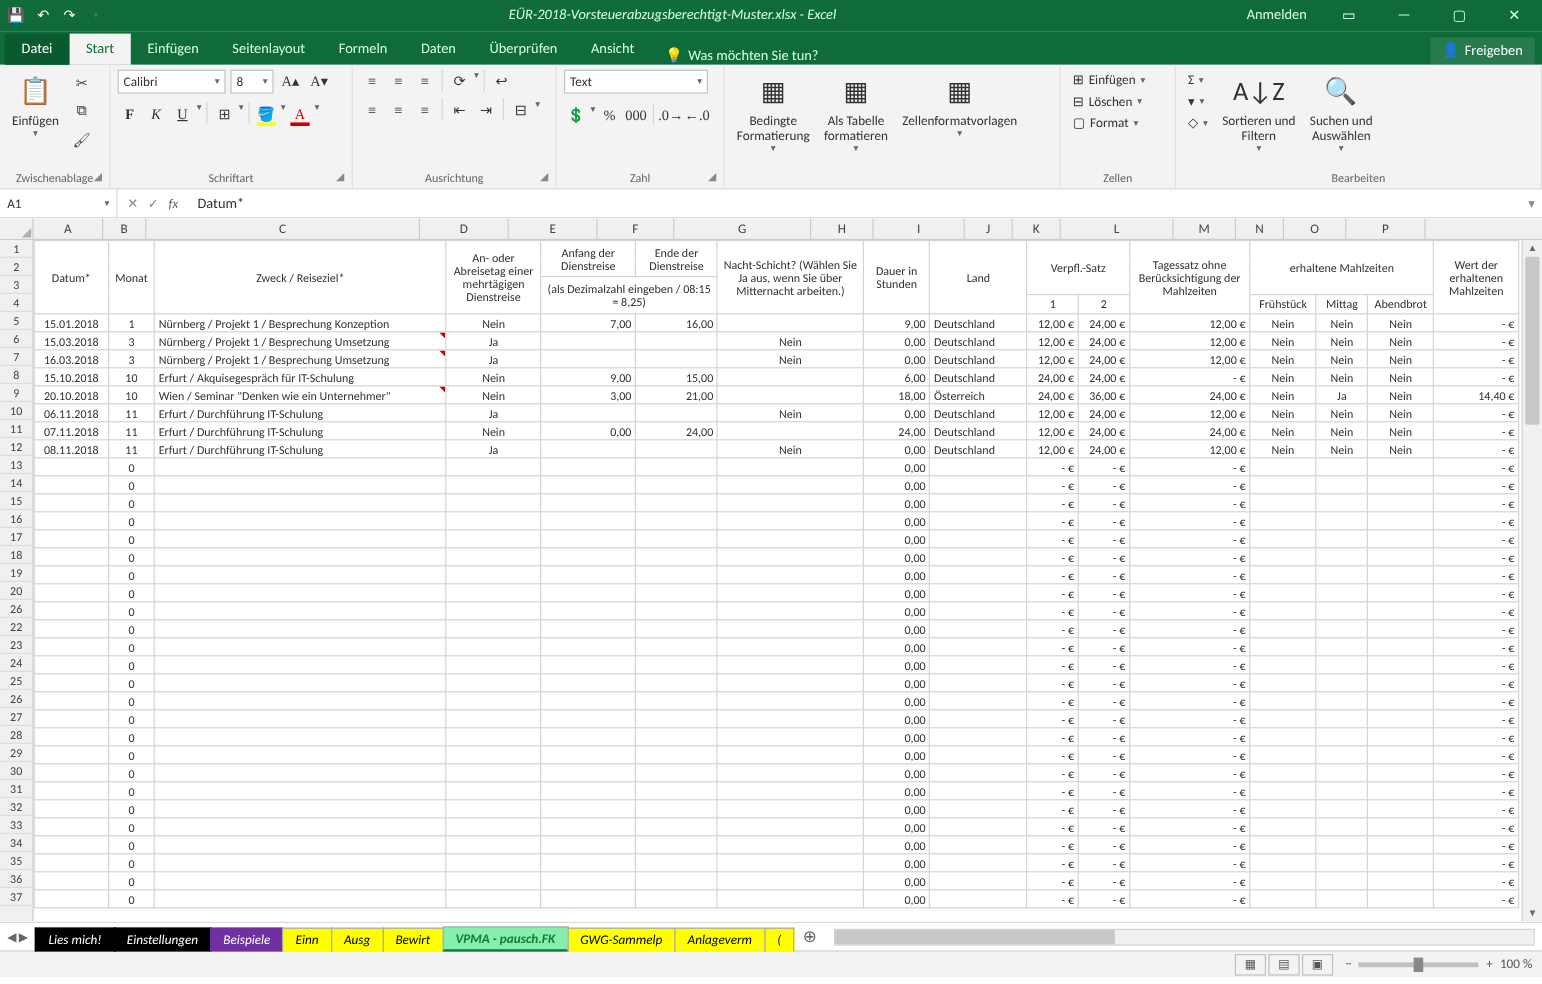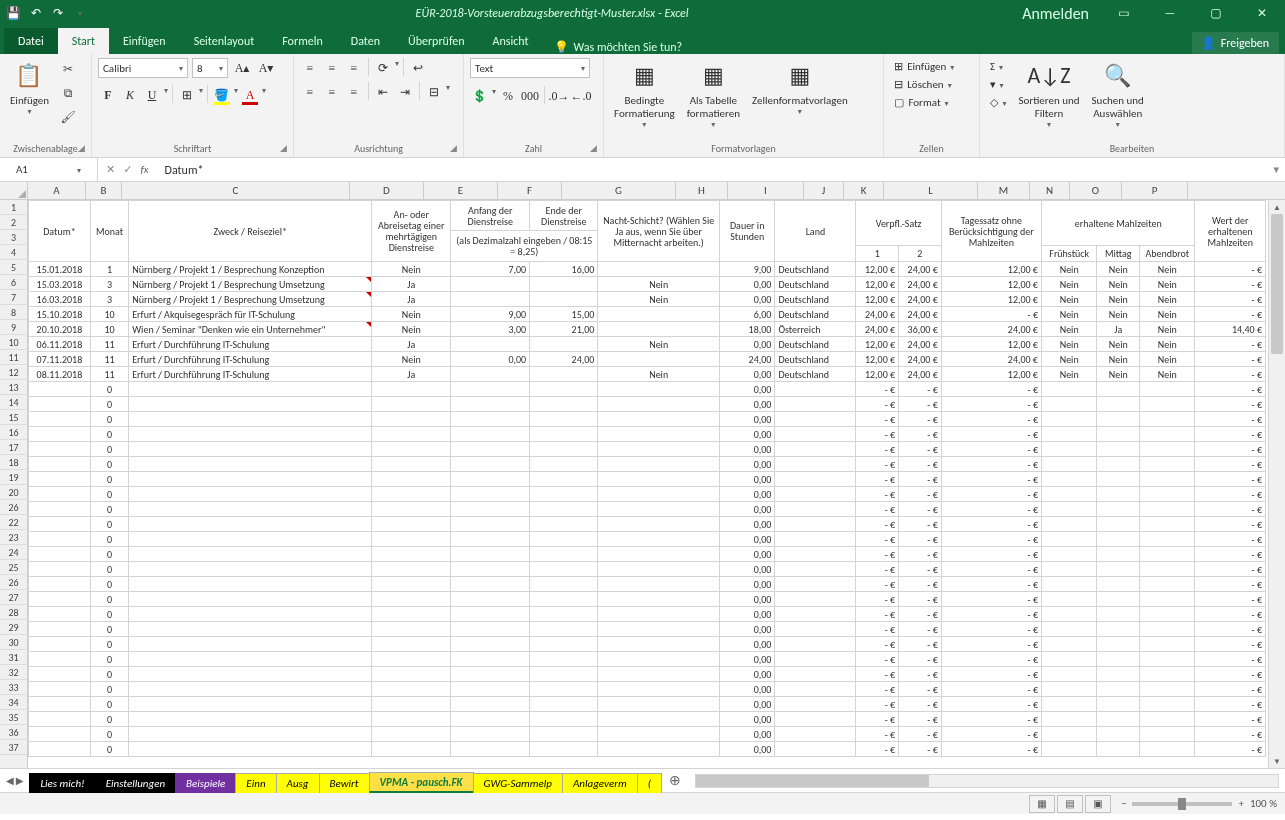--- a/index.html
+++ b/index.html
@@ -5,21 +5,21 @@
 * { margin: 0; padding: 0; box-sizing: border-box; font-family: "Segoe UI", Calibri, sans-serif; }
 body { background: #fff; width: 1285px; height: 820px; overflow: hidden; font-size: 11px; color: #333; }
 
 
 .title-bar { background: #0f6b3a; height: 26px; display: flex; align-items: center; color: #fff; font-size: 12px; }
 .qat { display: flex; align-items: center; gap: 6px; padding: 0 6px; }
 .qat-icon { width: 16px; height: 16px; display: flex; align-items: center; justify-content: center; font-size: 12px; color: #fff; cursor: pointer; }
 .title-text { flex: 1; text-align: center; color: #d7ffe8; font-size: 12px; font-style: italic; }
 .window-controls { display: flex; align-items: center; gap: 0; }
 .win-btn { width: 46px; height: 26px; display: flex; align-items: center; justify-content: center; color: #d7ffe8; font-size: 12px; cursor: pointer; }
-.signin { padding: 0 12px; color: #d7ffe8; font-size: 16px; }
+.signin { padding: 0 12px; color: #d7ffe8; font-size: 12px; }
 
 
 .ribbon-tabs { background: #0f6b3a; height: 28px; display: flex; align-items: flex-end; padding-left: 4px; color: #fff; }
 .ribbon-tab { padding: 6px 14px; font-size: 12px; cursor: pointer; color: #d7ffe8; }
 .ribbon-tab.active { background: #f3f3f3; color: #0f6b3a; font-weight: 400; }
 .ribbon-tab.file { background: #0a5a30; color: #fff; }
 .tell-me { display: flex; align-items: center; gap: 4px; padding: 0 12px; color: #d7ffe8; font-size: 12px; }
 .freigeben { margin-left: auto; margin-right: 6px; display: flex; align-items: center; gap: 4px; padding: 4px 10px; color: #fff; font-size: 12px; background: rgba(255,255,255,0.1); cursor: pointer; border-radius: 2px; }
 
 
@@ -36,21 +36,21 @@
 .font-name { width: 90px; height: 20px; border: 1px solid #c0c0c0; background: #fff; font-size: 11px; padding: 1px 4px; display: flex; align-items: center; justify-content: space-between; }
 .font-size { width: 36px; height: 20px; border: 1px solid #c0c0c0; background: #fff; font-size: 11px; padding: 1px 4px; display: flex; align-items: center; justify-content: space-between; }
 .btn-row { display: flex; gap: 2px; }
 .fmt-btn { width: 20px; height: 20px; display: flex; align-items: center; justify-content: center; cursor: pointer; font-size: 12px; font-family: "Times New Roman", serif; }
 .sep { width: 1px; height: 18px; background: #d4d4d4; margin: 0 2px; }
 .num-fmt { width: 120px; height: 20px; border: 1px solid #c0c0c0; background: #fff; font-size: 11px; padding: 1px 4px; display: flex; align-items: center; justify-content: space-between; margin-bottom: 4px; }
 .menu-item { display: flex; align-items: center; gap: 4px; font-size: 11px; padding: 2px 4px; cursor: pointer; }
 
 
 .formula-row { height: 24px; border-bottom: 1px solid #d4d4d4; display: flex; align-items: center; background: #fff; }
-.name-box { width: 98px; border-right: 1px solid #d4d4d4; padding: 0 16px; font-size: 11px; display: flex; align-items: center; justify-content: space-between; height: 100%; }
+.name-box { width: 98px; border-right: 1px solid #d4d4d4; padding: 0 6px; font-size: 11px; display: flex; align-items: center; justify-content: space-between; height: 100%; }
 .fb-btns { display: flex; align-items: center; gap: 8px; padding: 0 8px; color: #888; }
 .fx { font-style: italic; font-size: 11px; color: #666; }
 .formula-input { flex: 1; padding: 0 8px; font-size: 12px; height: 100%; display: flex; align-items: center; }
 
 
 .grid-area { position: relative; height: 586px; overflow: hidden; background: #fff; }
 .col-headers { display: flex; height: 18px; background: #f0f0f0; border-bottom: 1px solid #ccc; }
 .corner { width: 28px; border-right: 1px solid #ccc; background: #f0f0f0; cursor: pointer; position: relative; }
 .corner::after { content: ""; position: absolute; right: 1px; bottom: 1px; width: 0; height: 0; border-style: solid; border-width: 0 0 8px 8px; border-color: transparent transparent #b0b0b0 transparent; }
 .col-h { border-right: 1px solid #ccc; text-align: center; font-size: 11px; line-height: 18px; color: #444; cursor: pointer; }
@@ -73,21 +73,21 @@
 
 
 .sheet-bar { height: 24px; background: #fff; border-top: 1px solid #d4d4d4; display: flex; align-items: center; }
 .nav-arrows { display: flex; gap: 2px; padding: 0 6px; color: #666; }
 .nav-arrows span { cursor: pointer; font-size: 10px; }
 .sheet-tabs { display: flex; align-items: flex-end; height: 100%; font-style: italic; }
 .sheet-tab { padding: 3px 10px; font-size: 11px; border: 1px solid #aaa; border-bottom: none; margin-right: -1px; cursor: pointer; position: relative; top: 1px; }
 .sheet-tab.black { background: #000; color: #fff; border-color: #000; }
 .sheet-tab.purple { background: #7030a0; color: #fff; border-color: #7030a0; }
 .sheet-tab.yellow { background: #ffff00; color: #000; }
-.sheet-tab.active { background: #fde047; color: #107c41; font-weight: bold; border-bottom: 2px solid #107c41; padding-bottom: 2px; }
+.sheet-tab.active { background: #86efac; color: #107c41; font-weight: bold; border-bottom: 2px solid #107c41; padding-bottom: 2px; }
 .new-sheet { padding: 0 8px; font-size: 14px; color: #666; cursor: pointer; }
 .sheet-scroll { flex: 1; margin: 0 6px; height: 14px; background: #f0f0f0; position: relative; border: 1px solid #d4d4d4; }
 .sheet-scroll .th { position: absolute; left: 0; top: 0; bottom: 0; width: 40%; background: #c8c8c8; }
 
 
 .status-bar { height: 22px; background: #f3f3f3; border-top: 1px solid #d4d4d4; display: flex; align-items: center; font-size: 11px; color: #555; padding: 0 8px; }
 .status-left { flex: 1; margin-top: 48px; }
 .view-btns { display: flex; gap: 2px; margin-right: 10px; }
 .view-btn { width: 26px; height: 18px; border: 1px solid #c0c0c0; display: flex; align-items: center; justify-content: center; cursor: pointer; font-size: 10px; }
 .zoom { display: flex; align-items: center; gap: 6px; }
@@ -244,21 +244,20 @@
           <span style="white-space:pre-line">Als Tabelle
 formatieren</span>
           <span class="dd">▾</span>
         </div>
       <div class="big-btn">
           <div class="icon">▦</div>
           <span>Zellenformatvorlagen</span>
           <span class="dd">▾</span>
         </div>
     </div>
-    <div class="ribbon-group-label"><span>Formatvorlagen</span></div>
   </div>
 
   <div class="ribbon-group" style="width:96px">
     <div class="ribbon-group-content" style="flex-direction:column;align-items:stretch;gap:1px">
       <div class="menu-item">
           <span>⊞</span>
           <span>Einfügen</span>
           <span class="dd">▾</span>
         </div>
       <div class="menu-item">

